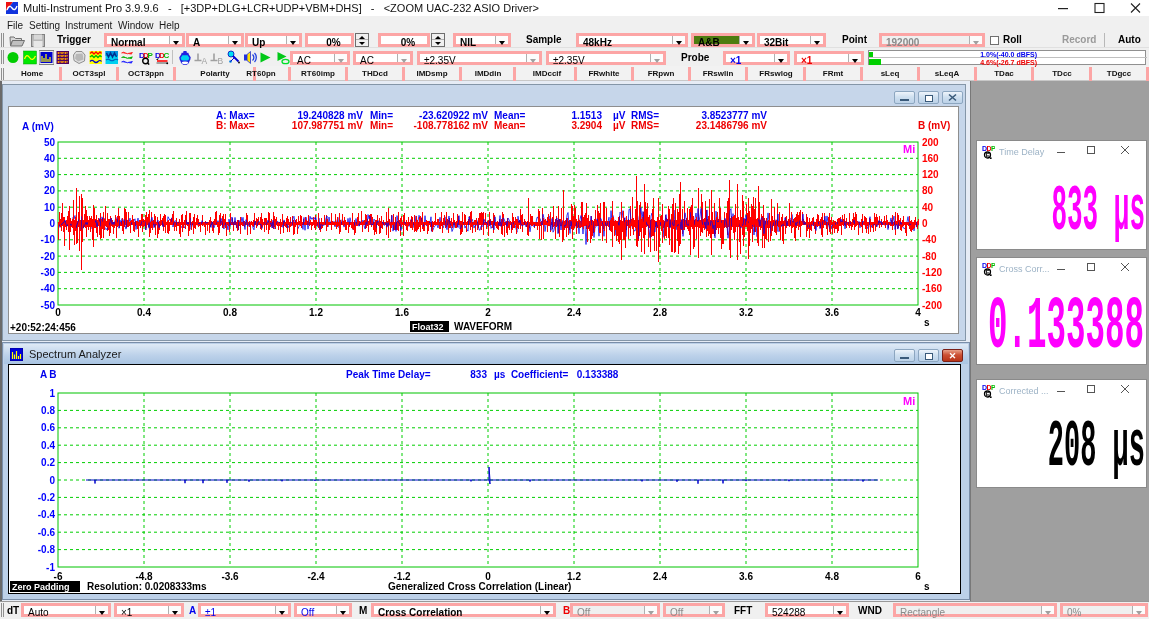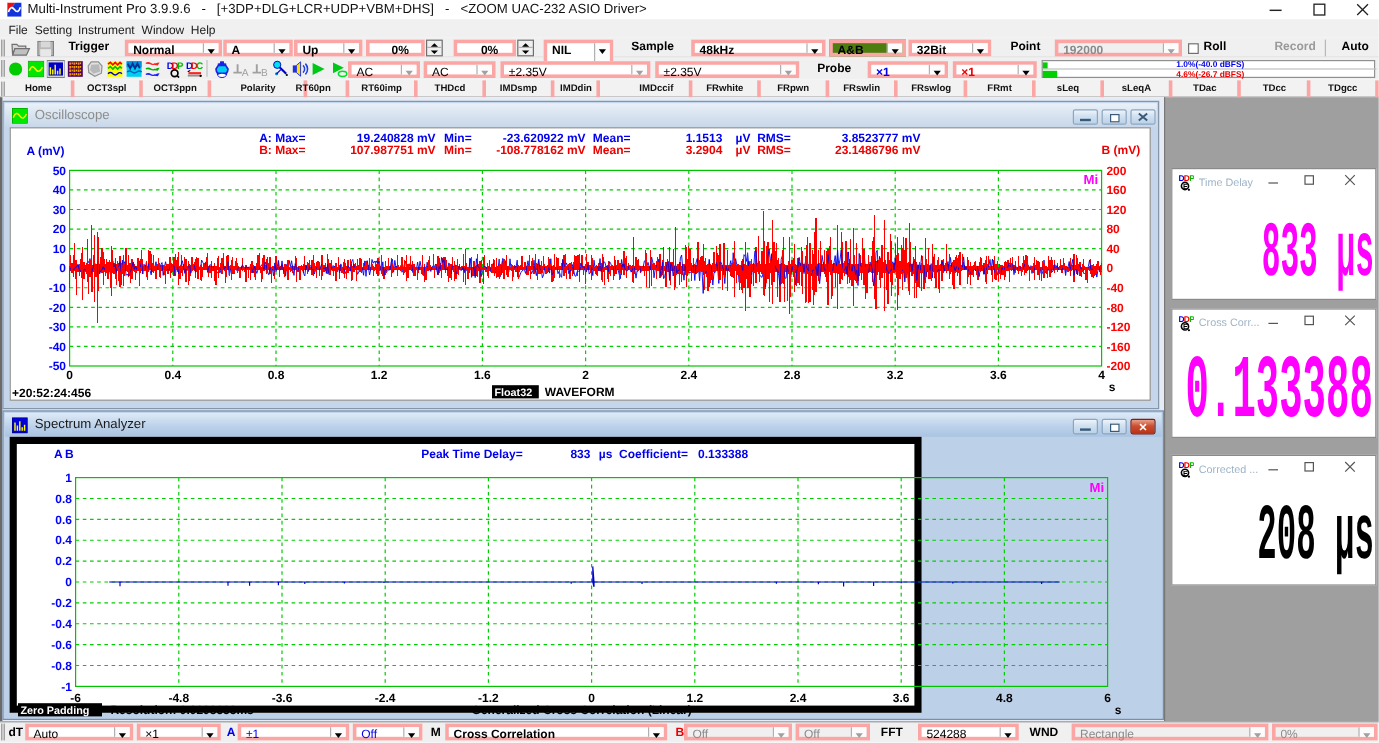--- a/index.html
+++ b/index.html
@@ -89,21 +89,21 @@
     <span style="font-weight:bold;width:100%;text-align:center">0%</span>
   </div>
 <div class="spin" style="left:431px;top:33px;width:14px;height:14px">
     <div class="spb">
       <div class="triu"></div>
     </div>
     <div class="spb">
       <div class="tri" style="border-top-color:#000"></div>
     </div>
   </div>
-<div class="cb " style="left:453px;top:33px;width:58px;height:32px;background:#fff">
+<div class="cb " style="left:453px;top:33px;width:58px;height:14px;background:#fff">
     <span style="color:#000;font-weight:bold">NIL</span>
     <div class="arwbox">
       <div class="tri" style="border-top-color:#000"></div>
     </div>
   </div>
 <div class="lbl" style="left:526px;top:34px">Sample</div>
 <div class="cb " style="left:576px;top:33px;width:112px;height:14px;background:#fff">
     <span style="color:#000;font-weight:bold">48kHz</span>
     <div class="arwbox">
       <div class="tri" style="border-top-color:#000"></div>
@@ -275,41 +275,34 @@
   </div>
 <div class="grip" style="left:1px;top:68px;height:12px"></div>
 <div class="tab" style="left:5px;width:57px">Home</div>
 <div class="tab" style="left:62px;width:57px">OCT3spl</div>
 <div class="tab" style="left:119px;width:57px">OCT3ppn</div>
 <div class="tab" style="left:177px;width:79px">Polarity</div>
 <div class="tab" style="left:234px;width:57px">RT60pn</div>
 <div class="tab" style="left:291px;width:57px">RT60imp</div>
 <div class="tab" style="left:348px;width:57px">THDcd</div>
 <div class="tab" style="left:405px;width:57px">IMDsmp</div>
-<div class="tab" style="left:463px;width:37px">IMDdin</div>
+<div class="tab" style="left:463px;width:53px">IMDdin</div>
 <div class="tab" style="left:520px;width:57px">IMDccif</div>
 <div class="tab" style="left:577px;width:57px">FRwhite</div>
 <div class="tab" style="left:634px;width:57px">FRpwn</div>
 <div class="tab" style="left:691px;width:57px">FRswlin</div>
 <div class="tab" style="left:749px;width:57px">FRswlog</div>
 <div class="tab" style="left:806px;width:57px">FRmt</div>
 <div class="tab" style="left:863px;width:57px">sLeq</div>
 <div class="tab" style="left:920px;width:57px">sLeqA</div>
 <div class="tab" style="left:977px;width:57px">TDac</div>
 <div class="tab" style="left:1035px;width:57px">TDcc</div>
 <div class="tab" style="left:1092px;width:57px">TDgcc</div>
 
 <div style="position:absolute;left:2px;top:84px;width:964px;height:257px;background:#c6d6ea;border:1px solid #8496a8">
-  <div style="position:absolute;left:1px;top:1px;right:1px;height:20px;background:linear-gradient(#eaf1f9,#d4e0ee 60%,#c8d7e9)">
-    <svg style="position:absolute;left:6px;top:4px" width="13" height="13" viewBox="0 0 13 13">
-        <rect width="13" height="13" fill="#00e800" stroke="#009000" stroke-width="1"></rect>
-        <path d="M1,8 Q3.5,2 6.5,6.5 Q9.5,11 12,5" fill="none" stroke="#ffff00" stroke-width="1.2"></path>
-      </svg>
-    <span style="position:absolute;left:25px;top:4px;font-size:11px;color:#8c8c8c">Oscilloscope</span>
-  </div>
   <div style="position:absolute;top:6px;width:21px;height:13px;border:1px solid #8ca6c0;border-radius:2px;background:linear-gradient(#eef4fb,#cfe0f0 45%,#bcd2e8);left:891px">
       <div style="position:absolute;left:5px;top:7px;width:9px;height:2px;background:#3a5a7a"></div>
     </div>
     <div style="position:absolute;top:6px;width:21px;height:13px;border:1px solid #8ca6c0;border-radius:2px;background:linear-gradient(#eef4fb,#cfe0f0 45%,#bcd2e8);left:915px">
       <div style="position:absolute;left:6px;top:2.5px;width:8px;height:7px;border:1.5px solid #3a5a7a;background:#fff"></div>
     </div>
     <div style="position:absolute;top:6px;width:21px;height:13px;border:1px solid #8ca6c0;border-radius:2px;background:linear-gradient(#eef4fb,#cfe0f0 45%,#bcd2e8);left:939px">
       <svg width="19" height="11" viewBox="0 0 19 11" style="position:absolute;left:0;top:0">
         <path d="M6,2.5 L13,8.5 M13,2.5 L6,8.5" stroke="#3a5a7a" stroke-width="1.6"></path>
       </svg>
@@ -407,21 +400,21 @@
       </svg>
     <span style="position:absolute;left:25px;top:4px;font-size:11px;color:#1a1a1a">Spectrum Analyzer</span>
   </div>
   <div style="position:absolute;top:6px;width:21px;height:13px;border:1px solid #8ca6c0;border-radius:2px;background:linear-gradient(#eef4fb,#cfe0f0 45%,#bcd2e8);left:891px">
       <div style="position:absolute;left:5px;top:7px;width:9px;height:2px;background:#3a5a7a"></div>
     </div>
     <div style="position:absolute;top:6px;width:21px;height:13px;border:1px solid #8ca6c0;border-radius:2px;background:linear-gradient(#eef4fb,#cfe0f0 45%,#bcd2e8);left:915px">
       <div style="position:absolute;left:6px;top:2.5px;width:8px;height:7px;border:1.5px solid #3a5a7a;background:#fff"></div>
     </div>
     <div style="position:absolute;top:6px;left:939px;width:21px;height:13px;border:1px solid #7a2018;border-radius:2px;background:linear-gradient(#e8a088,#cc4f33 45%,#b83418);color:#fff;font-weight:bold;font-size:9px;text-align:center;line-height:12px">✕</div>
-  <div style="position:absolute;left:5px;top:21px;width:760px;height:230px;background:#fff;border:6px solid #000000">
+  <div style="position:absolute;left:5px;top:21px;width:953px;height:230px;background:#fff;border:1px solid #000000">
     <div class="st b" style="left:31px;top:4px">A B</div>
     <div class="st b" style="left:337px;top:4px">Peak&nbsp;Time&nbsp;Delay=</div>
     <div class="st b" style="left:435px;top:4px;width:43px;text-align:right">833</div>
     <div class="st b" style="left:485px;top:4px">µs&nbsp;&nbsp;Coefficient=&nbsp;&nbsp;&nbsp;0.133388</div>
     <svg style="position:absolute;left:0;top:0" width="953" height="230" viewBox="0 0 953 230" font-family="Liberation Sans" font-size="10" font-weight="bold">
       <rect x="49" y="28" width="860" height="174" fill="none" stroke="#00c400" stroke-width="1"></rect>
         <line x1="49" y1="45.4" x2="909" y2="45.4" stroke="#00ce00" stroke-width="1" stroke-dasharray="3,3"></line>
         <line x1="49" y1="62.8" x2="909" y2="62.8" stroke="#00ce00" stroke-width="1" stroke-dasharray="3,3"></line>
         <line x1="49" y1="80.2" x2="909" y2="80.2" stroke="#00ce00" stroke-width="1" stroke-dasharray="3,3"></line>
         <line x1="49" y1="97.6" x2="909" y2="97.6" stroke="#00ce00" stroke-width="1" stroke-dasharray="3,3"></line>

